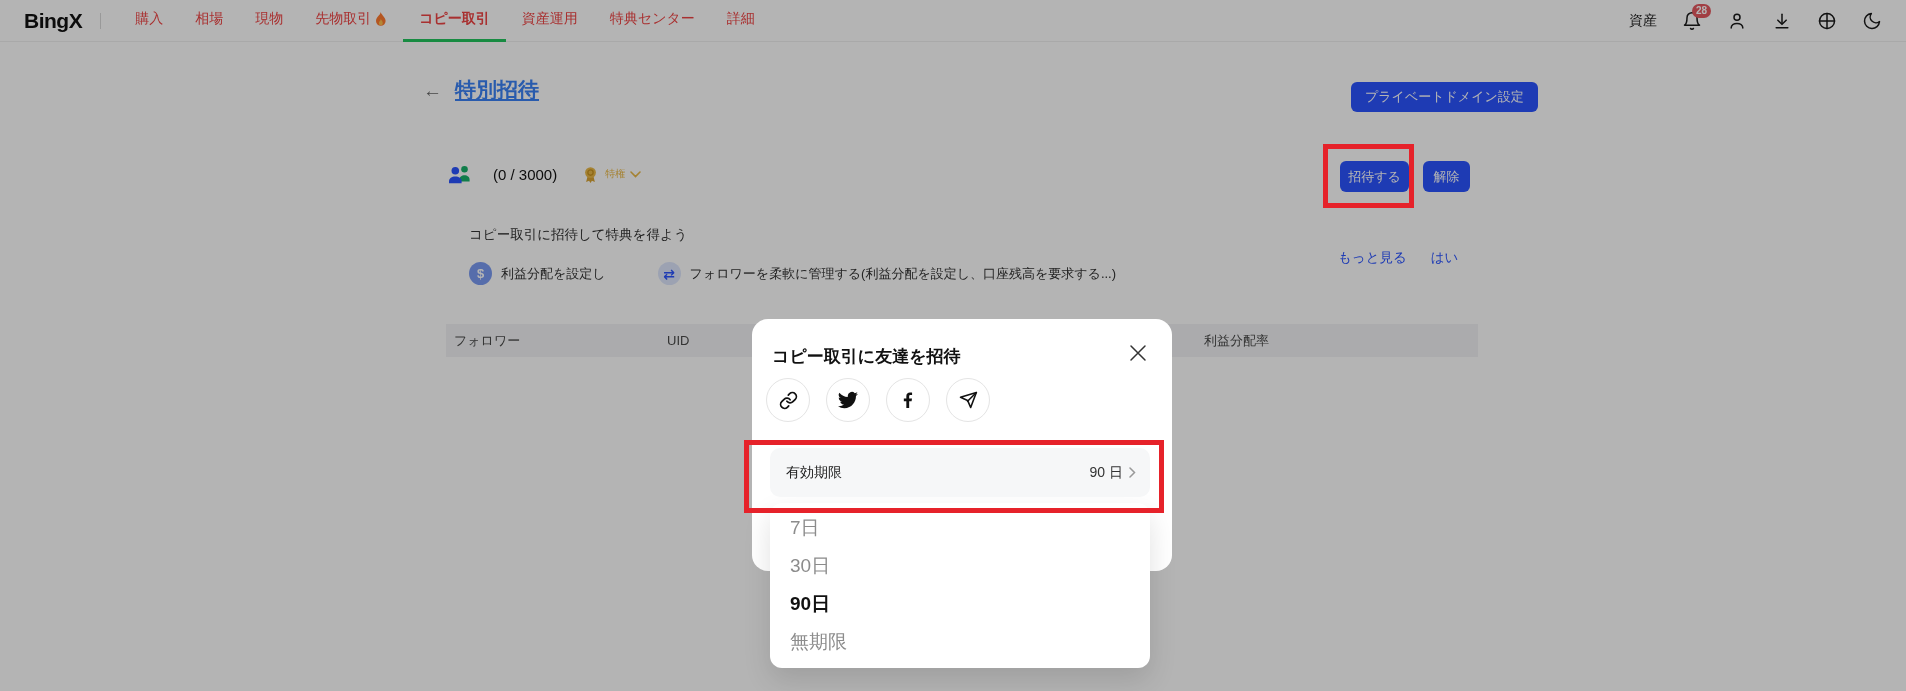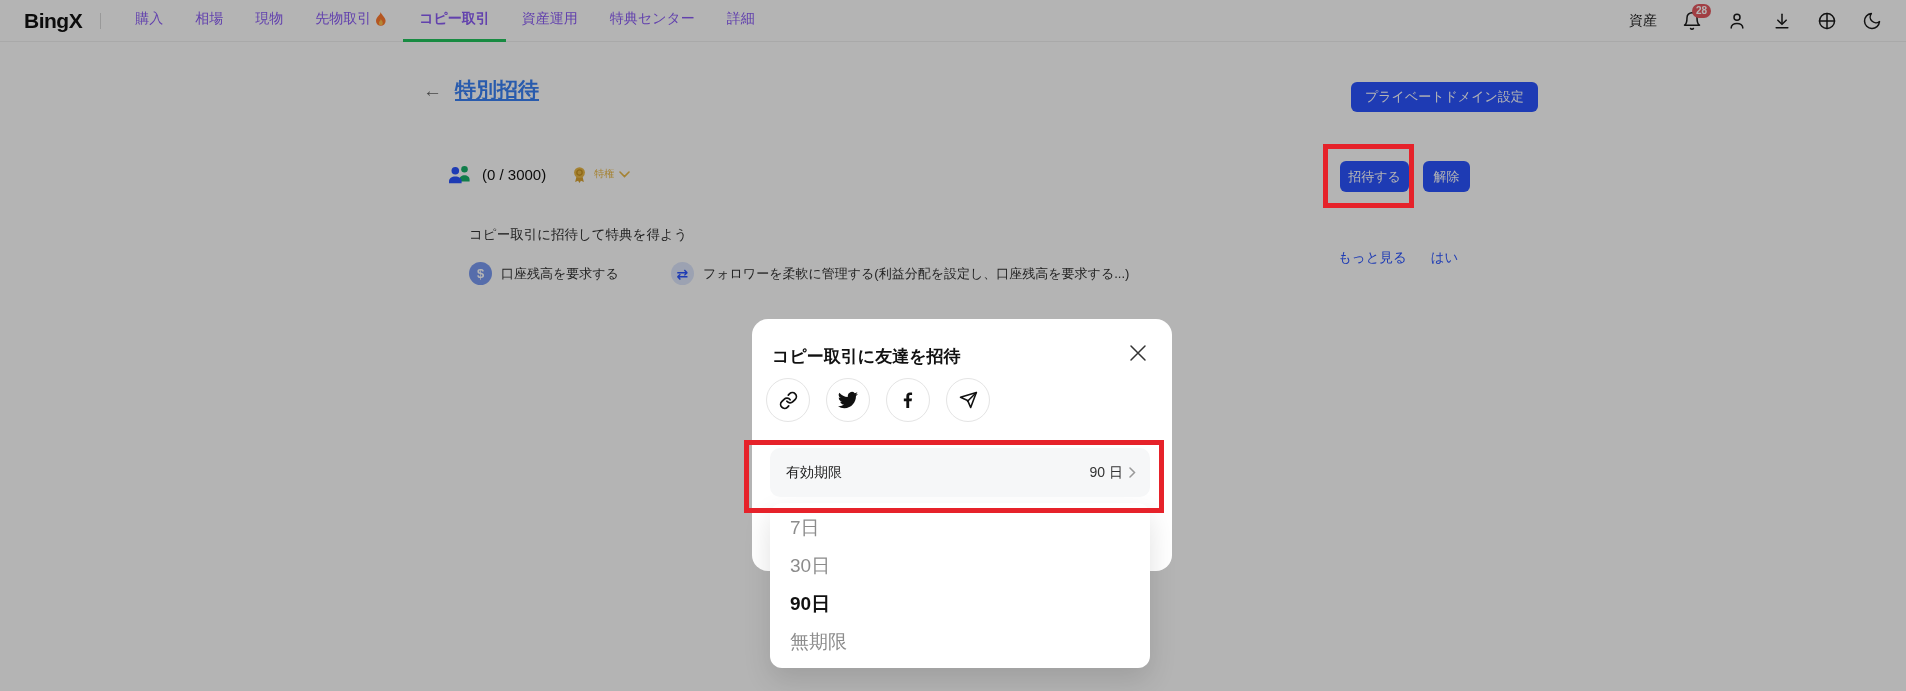--- a/index.html
+++ b/index.html
@@ -7,40 +7,40 @@
   body { font-family:"Liberation Sans","DejaVu Sans",sans-serif; background:#fff; }
   .stage { position:relative; width:1906px; height:691px; overflow:hidden; background:#fff; }
 
   
   .navbar { position:absolute; top:0; left:0; width:100%; height:42px; background:#fff;
             display:flex; align-items:center; padding:0 24px; border-bottom:1px solid #f0f0f0; }
   .logo { font-size:21px; font-weight:800; color:#111; letter-spacing:-0.5px; }
   .nav-divider { width:1px; height:16px; background:#d9d9d9; margin:0 18px; }
   .nav-items { display:flex; height:42px; }
   .nav-item { display:flex; align-items:center; height:42px; padding:0 16px;
-              font-size:14px; color:#8b5cf6; cursor:pointer; border-bottom:3px solid transparent; }
+              font-size:14px; color:#ef4444; cursor:pointer; border-bottom:3px solid transparent; }
   .nav-item.active { font-weight:700; border-bottom:3px solid #22c55e; }
   .flame { margin-left:3px; display:inline-flex; }
   .nav-right { margin-left:auto; display:flex; align-items:center; gap:25px; }
   .nav-assets { font-size:14px; color:#1f1f1f; cursor:pointer; }
   .nav-icon { position:relative; display:inline-flex; cursor:pointer; color:#1a1a1a; }
   .badge { position:absolute; top:-7px; left:10px; background:#e5595f; color:#fff; font-size:10px;
            line-height:14px; padding:0 4px; border-radius:8px; font-weight:700; }
 
   
   .title-row { position:absolute; left:423px; top:76px; display:flex; align-items:center; gap:13px; }
   .back-arrow { font-size:19px; color:#666; cursor:pointer; line-height:1; }
   .page-title { font-size:21px; font-weight:800; color:#3b82f6;text-decoration:underline; }
   .btn { background:#2b54ff; color:#fff; border:none; border-radius:6px; font-size:13px;
          display:inline-flex; align-items:center; justify-content:center; cursor:pointer;
          font-family:inherit; }
   .private-domain-btn { position:absolute; left:1343px; top:82px; height:30px; padding:0 14px;margin-left:8px; }
 
   .members-row { position:absolute; left:447px; top:163px; display:flex; align-items:center; }
-  .members-count { font-size:15px; color:#111; margin-left:9px; }
+  .members-count { font-size:15px; color:#111; margin-left:20px; }
   .privilege { display:flex; align-items:center; margin-left:24px; cursor:pointer; }
   .privilege-label { font-size:10px; color:#eab948; margin-left:5px; }
   .privilege .chev { margin-left:5px; display:inline-flex; }
 
   .invite-btn { position:absolute; left:1340px; top:161px; width:69px; height:31px; }
   .remove-btn { position:absolute; left:1423px; top:161px; width:47px; height:31px; }
 
   .promo-title { position:absolute; left:469px; top:226px; font-size:13.5px; color:#333; }
   .features { position:absolute; left:469px; top:262px; display:flex; align-items:center; }
   .feature { display:flex; align-items:center; }
@@ -203,32 +203,37 @@
     </span>
   </div>
 
   <button class="btn invite-btn">招待する</button>
   <button class="btn remove-btn">解除</button>
 
   <div class="promo-title">コピー取引に招待して特典を得よう</div>
   <div class="features">
     <div class="feature">
       <span class="fi fi-dollar">$</span>
-      <span class="feature-label">口座残高を要求する</span>
+      <span class="feature-label">利益分配を設定し</span>
     </div>
     <div class="feature">
       <span class="fi fi-swap">⇄</span>
       <span class="feature-label">フォロワーを柔軟に管理する(利益分配を設定し、口座残高を要求する...)</span>
     </div>
   </div>
   <div class="links-row">
     <span class="link">もっと見る</span>
     <span class="link">はい</span>
   </div>
 
+  <div class="table-header">
+    <span class="th th-1">フォロワー</span>
+    <span class="th th-2">UID</span>
+    <span class="th th-3">利益分配率</span>
+  </div>
 
   <div class="overlay"></div>
 
   <div class="modal">
     <div class="modal-title">コピー取引に友達を招待</div>
     <div class="modal-close">
       <svg width="22" height="22" viewBox="0 0 22 22" stroke="#333" stroke-width="1.5" stroke-linecap="round">
           <path d="M4 4l14 14M18 4L4 18"></path>
         </svg>
     </div>

